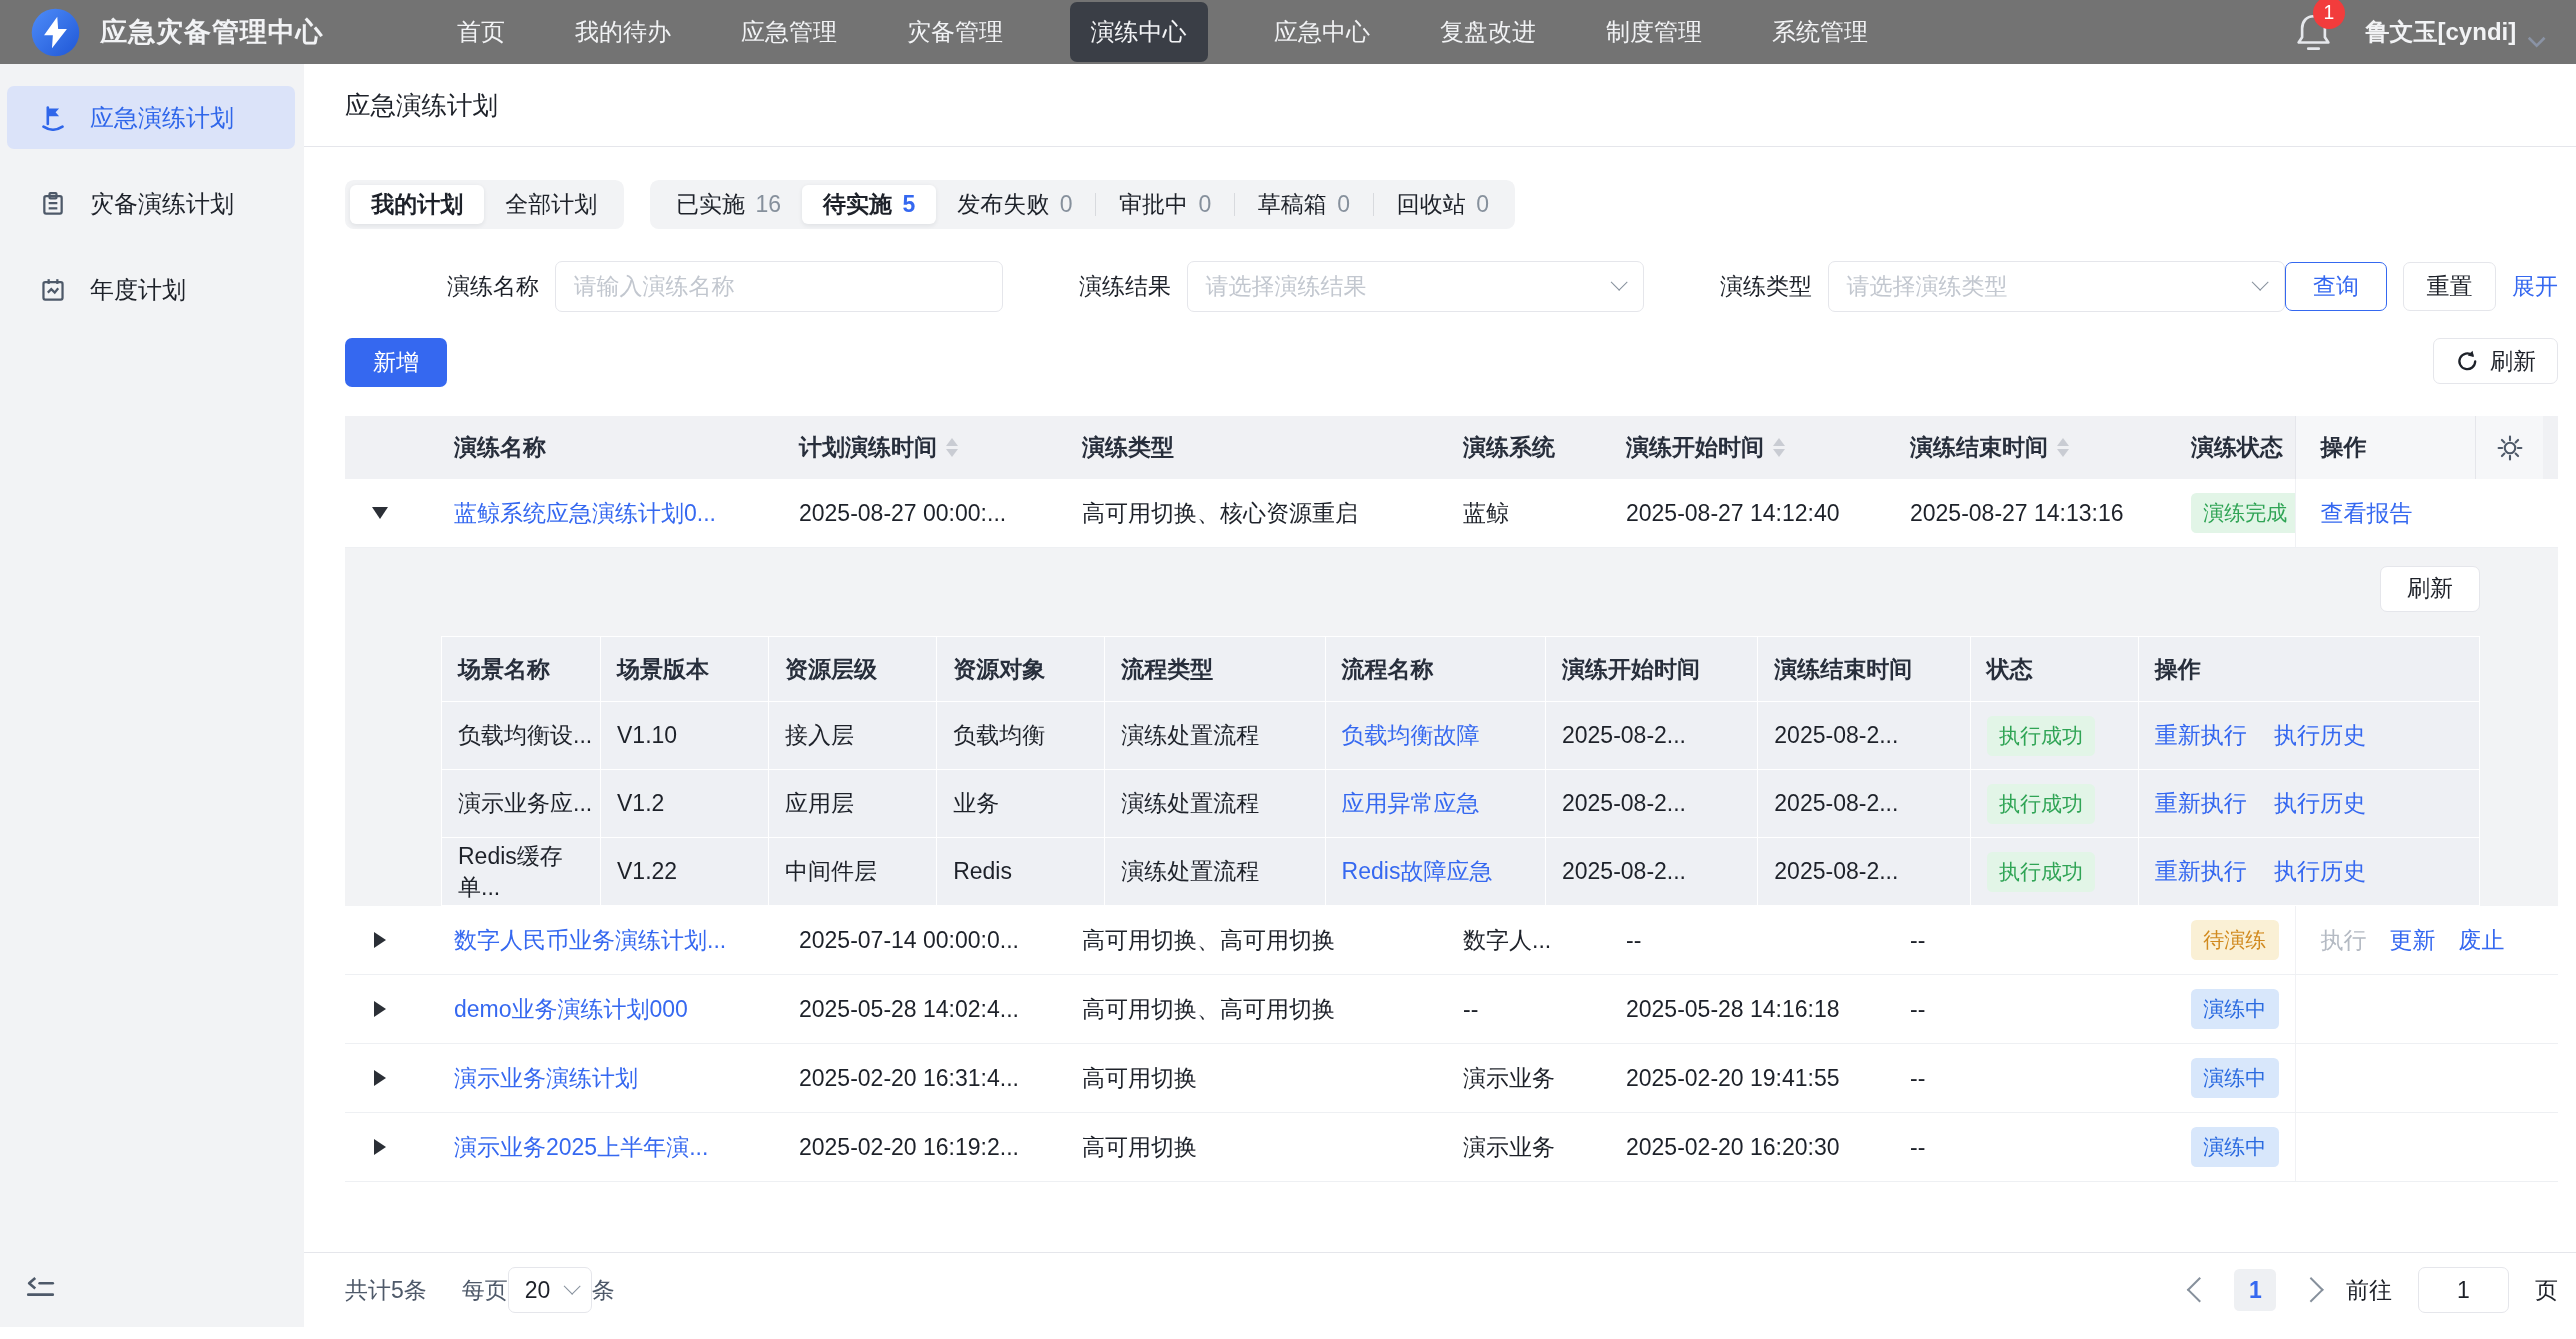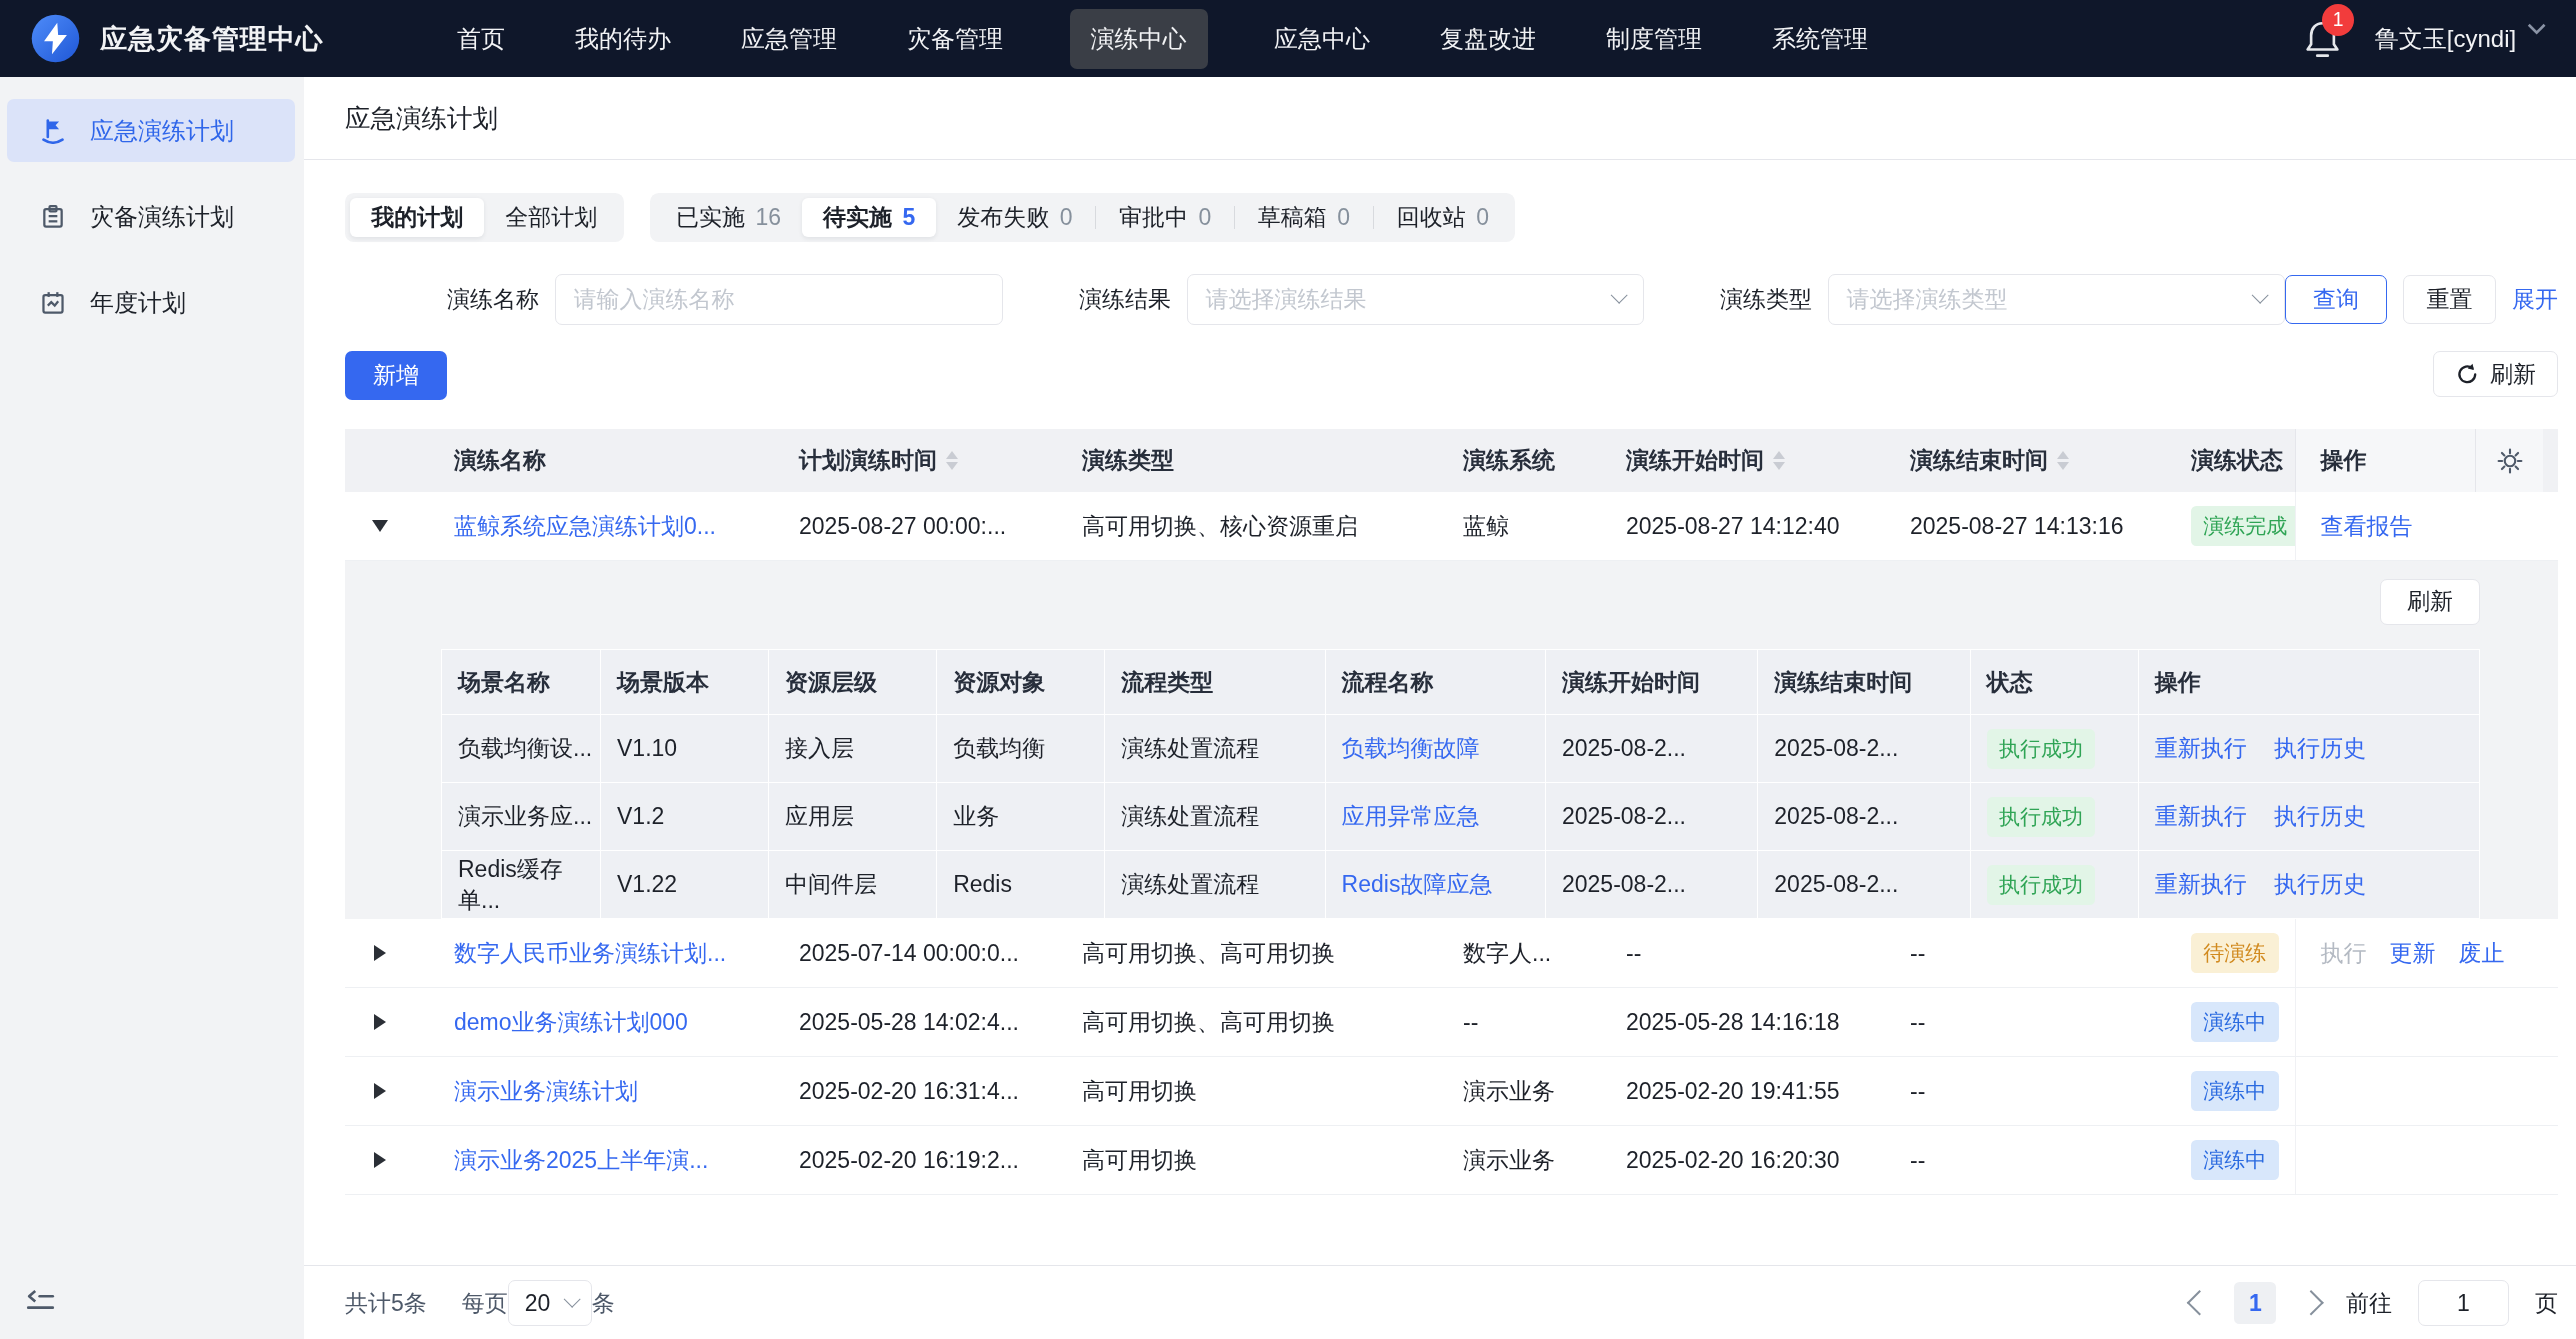--- a/index.html
+++ b/index.html
@@ -1,30 +1,30 @@
 <!DOCTYPE html>
 <html style="font-size:14px"><head>
 <meta charset="utf-8">
 <style>
   * { margin:0; padding:0; box-sizing:border-box; }
   html,body { background:#fff; }
   body { font-family:"Liberation Sans","DejaVu Sans",sans-serif; color:#1d2129; }
   .screen { width:2576px; height:1340px; position:relative; overflow:hidden; background:#fff; }
 
   
-  .topnav { height:77px; background:#0f172a; display:flex; align-items:center; padding:0 30px; color:#f2f3f5; }
+  .topnav { height:64px; background:#737373; display:flex; align-items:center; padding:0 30px; color:#f2f3f5; }
   .logo { width:51px; height:51px; flex:none; }
   .brand { font-size:27px; font-weight:700; margin-left:19.3px; letter-spacing:0.9px; white-space:nowrap; }
   .nav-menu { display:flex; align-items:center; gap:63px; margin-left:130px; font-size:24px; }
   .nav-item { padding:14px 3.5px; border-radius:7px; cursor:pointer; white-space:nowrap; }
   .nav-item.active { background:#3a3e46; padding:14px 21px; }
   .nav-right { margin-left:auto; display:flex; align-items:center; gap:33px; }
   .bell-wrap { position:relative; width:39px; height:42px; }
   .nav-badge { position:absolute; top:-14px; left:19.3px; min-width:32px; height:32px; border-radius:16px; background:#f23c3c; color:#fff; font-size:19.3px; display:flex; align-items:center; justify-content:center; }
-  .user { display:flex; align-items:flex-start; gap:10.5px; font-size:24px; white-space:nowrap; }
+  .user { display:flex; align-items:flex-end; gap:10.5px; font-size:24px; white-space:nowrap;font-weight:bold; }
 
   
   .main { display:flex; height:1263px; }
   .sidebar { width:304px; flex:none; background:#f2f3f5; position:relative; padding-top:22px; }
   .side-item { height:63px; margin:0 8.8px 23px 7px; border-radius:7px; display:flex; align-items:center; padding-left:32px; gap:23px; font-size:24px; color:#1d2129; cursor:pointer; }
   .side-item.active { background:#dbe3f9; color:#2f66ea; font-weight:500; }
   .side-item .ic { width:28px; height:28px; flex:none; display:flex; align-items:center; justify-content:center; }
   .side-collapse { position:absolute; left:23px; bottom:21px; width:35px; height:35px; cursor:pointer; }
 
   .content { flex:1; position:relative; display:flex; flex-direction:column; padding:0 32px 0 41px; background:#fff; }

